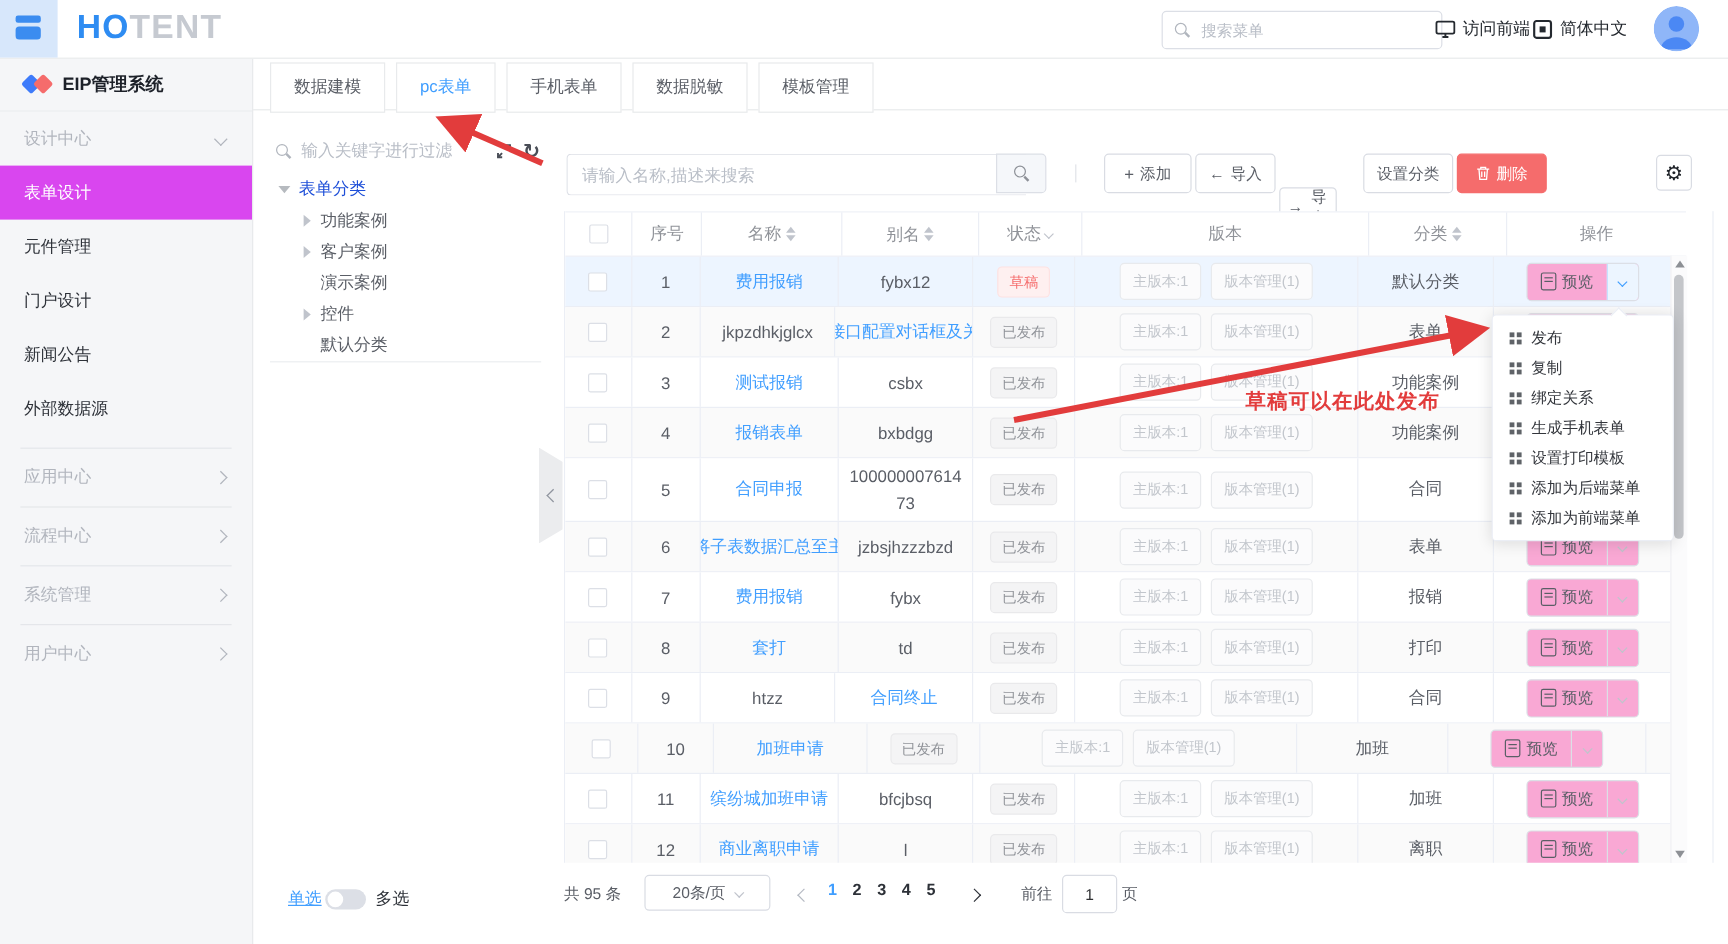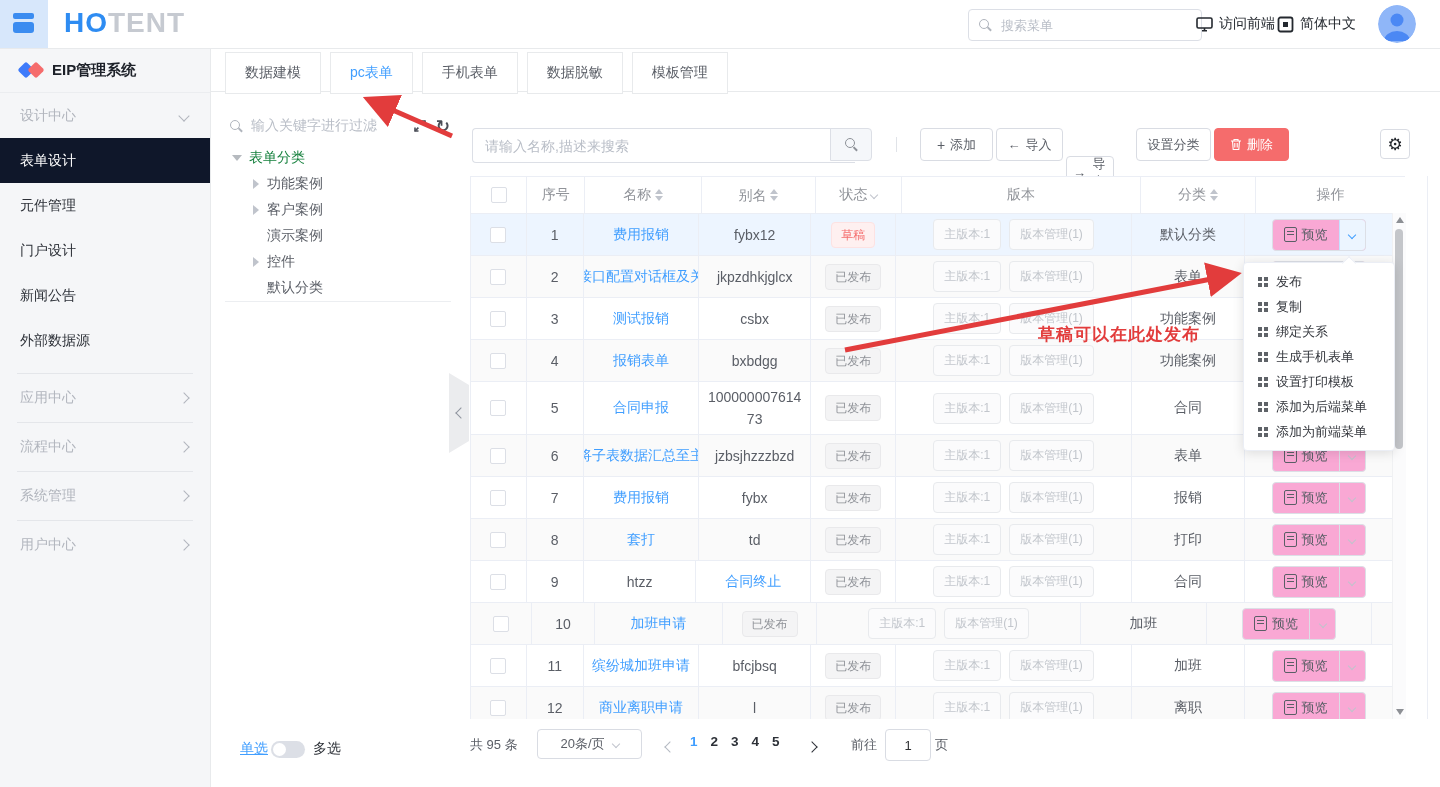--- a/index.html
+++ b/index.html
@@ -22,36 +22,36 @@
 
   
   .sidebar{position:absolute;left:0;top:48px;width:210px;height:739px;background:#f5f6f8;border-right:1px solid #e8eaec;z-index:4;}
   .brand{position:relative;height:44px;display:flex;align-items:center;padding-left:52px;border-bottom:1px solid #ebedf0;}
   .brand .d1,.brand .d2{position:absolute;top:16px;width:12px;height:12px;transform:rotate(45deg);border-radius:2px;}
   .brand .d1{left:20px;background:#3e7bfa;}
   .brand .d2{left:30px;background:#f56c6c;}
   .brand-title{font-size:15px;font-weight:bold;color:#1d2129;}
   .side-head{height:45px;display:flex;align-items:center;justify-content:space-between;padding:0 22px 0 20px;font-size:14px;color:#b1b5bd;cursor:pointer;}
   .side-item{height:45px;display:flex;align-items:center;padding-left:20px;font-size:14px;color:#2d3138;cursor:pointer;}
-  .side-item.active{background:#0f172a;color:#fff;}
+  .side-item.active{background:#d946ef;color:#fff;}
   .side-groups{margin-top:10px;}
   .side-group{height:48px;margin:0 17px;border-top:1px solid #e4e6ea;display:flex;align-items:center;justify-content:space-between;padding:0 5px 0 3px;font-size:14px;color:#b1b5bd;cursor:pointer;}
 
   
   .tabline{position:absolute;left:210px;top:91px;width:1230px;height:1px;background:#e8eaec;}
   .tab-bar{position:absolute;left:225px;top:52px;display:flex;z-index:6;}
   .tab{height:40px;padding:0 19px;margin-right:9px;border:1px solid #e8eaec;background:#fff;display:flex;align-items:center;font-size:14px;color:#5a5e66;cursor:pointer;}
   .tab.active{color:#409eff;}
 
   
   .tree-filter{position:absolute;left:230px;top:112px;width:220px;height:28px;display:flex;align-items:center;gap:8px;}
   .tree-filter .ph{font-size:14px;color:#b9bec7;flex:1;}
   .tf-icons{display:flex;align-items:center;gap:9px;}
   .refresh-ic{font-size:17px;font-weight:bold;color:#4a4e57;line-height:1;}
-  .tree-root{position:absolute;left:232px;top:145px;height:26px;display:flex;align-items:center;gap:7px;font-size:14px;color:#15803d;cursor:pointer;}
+  .tree-root{position:absolute;left:232px;top:145px;height:26px;display:flex;align-items:center;gap:7px;font-size:14px;color:#1d4ed8;cursor:pointer;}
   .tree-nodes{position:absolute;left:252px;top:171px;width:195px;}
   .tree-node{height:26px;display:flex;align-items:center;gap:7px;font-size:14px;color:#5a5e66;cursor:pointer;}
   .caret-slot{width:8px;display:flex;justify-content:center;}
   .tree-hr{position:absolute;left:225px;top:301px;width:226px;height:1px;background:#eceef1;}
   .collapse-handle{position:absolute;left:449px;top:373px;width:20px;height:80px;background:#ebecee;clip-path:polygon(0 0,100% 15%,100% 85%,0 100%);display:flex;align-items:center;justify-content:center;cursor:pointer;z-index:3;}
 
   
   .t-search{position:absolute;left:472px;top:128px;width:358px;height:33px;}
   .t-search input{width:100%;height:100%;border:1px solid #dcdfe6;border-right:none;border-radius:4px 0 0 4px;padding:0 12px;font-size:14px;color:#303133;outline:none;font-family:inherit;}
   .t-search input::placeholder{color:#b9bec7;}
@@ -376,24 +376,24 @@
                 <span class="chev sm" style="color:inherit;"></span>
               </span>
             </span>
           </div>
 </div>
         <div class="tr striped">
   <div class="td c-sel">
             <span class="cb"></span>
           </div>
   <div class="td c-no">2</div>
+  <div class="td c-alias">jkpzdhkjglcx</div>
   <div class="td c-name">
             <a class="name-link">接口配置对话框及关</a>
           </div>
-  <div class="td c-alias">jkpzdhkjglcx</div>
   <div class="td c-status">
             <span class="badge pub">已发布</span>
           </div>
   <div class="td c-ver">
             <span class="vbtn">主版本:1</span>
             <span class="vbtn">版本管理(1)</span>
           </div>
   <div class="td c-cat">表单</div>
   <div class="td c-op">
             <span class="pv">

